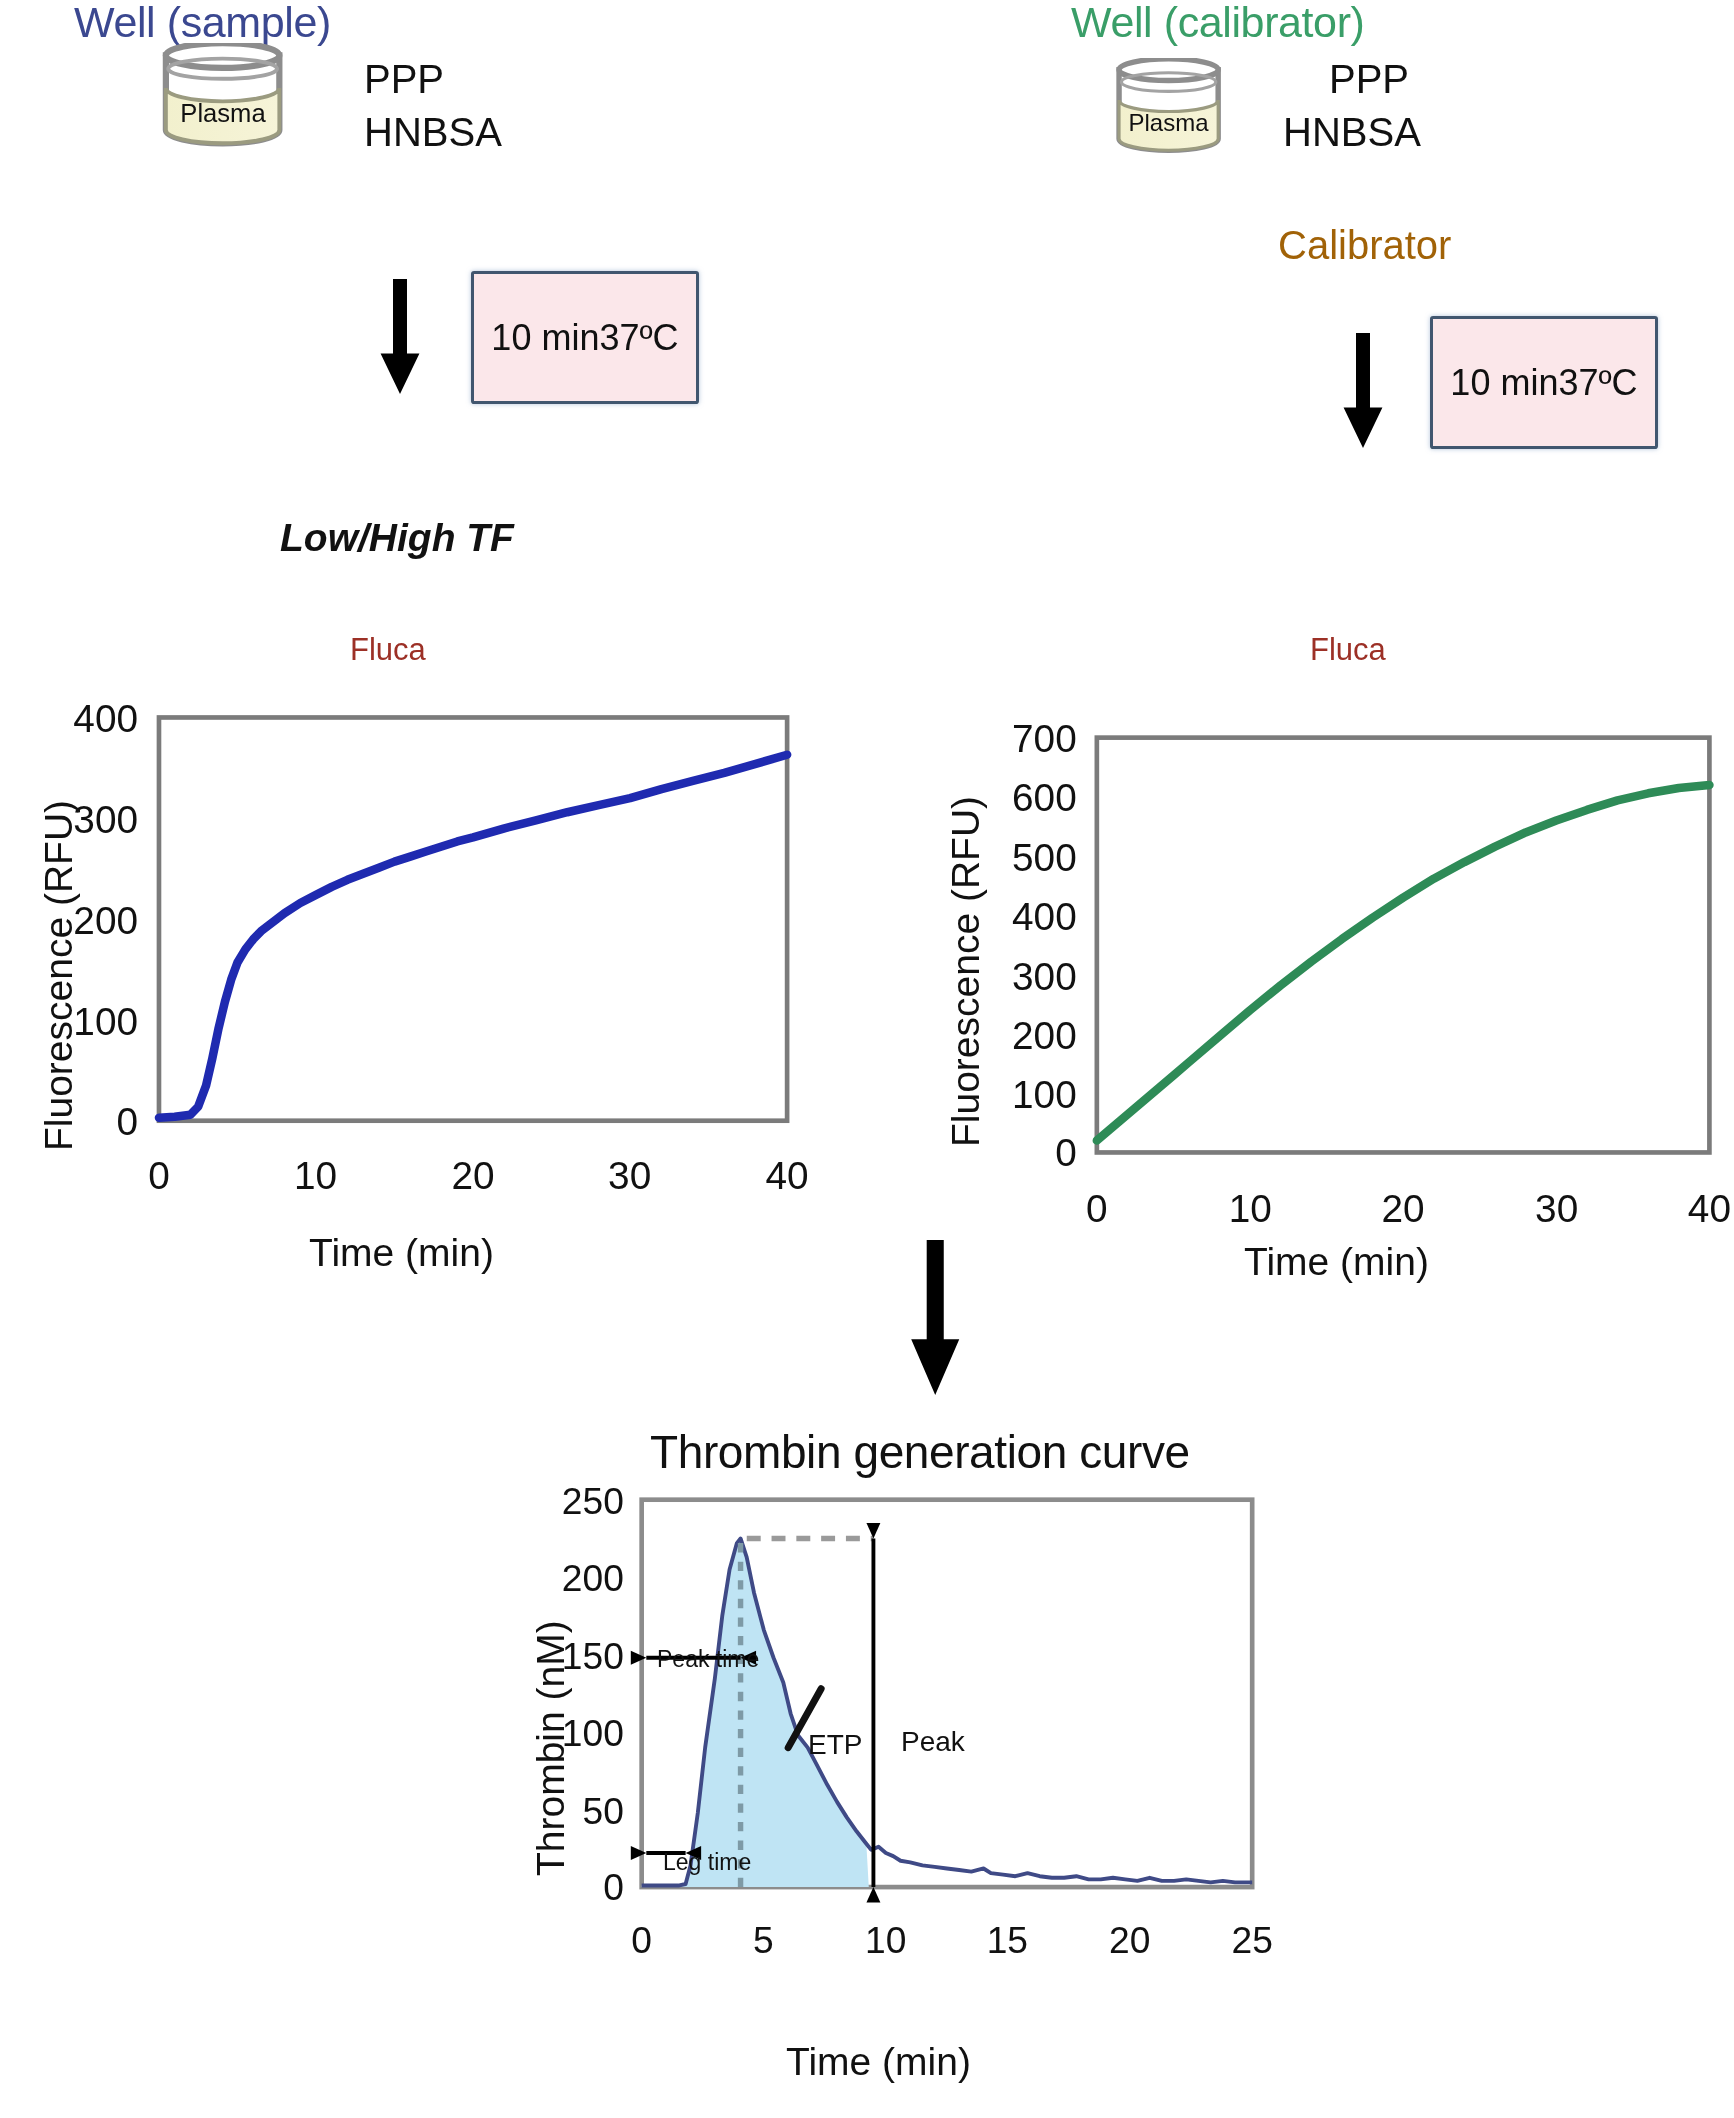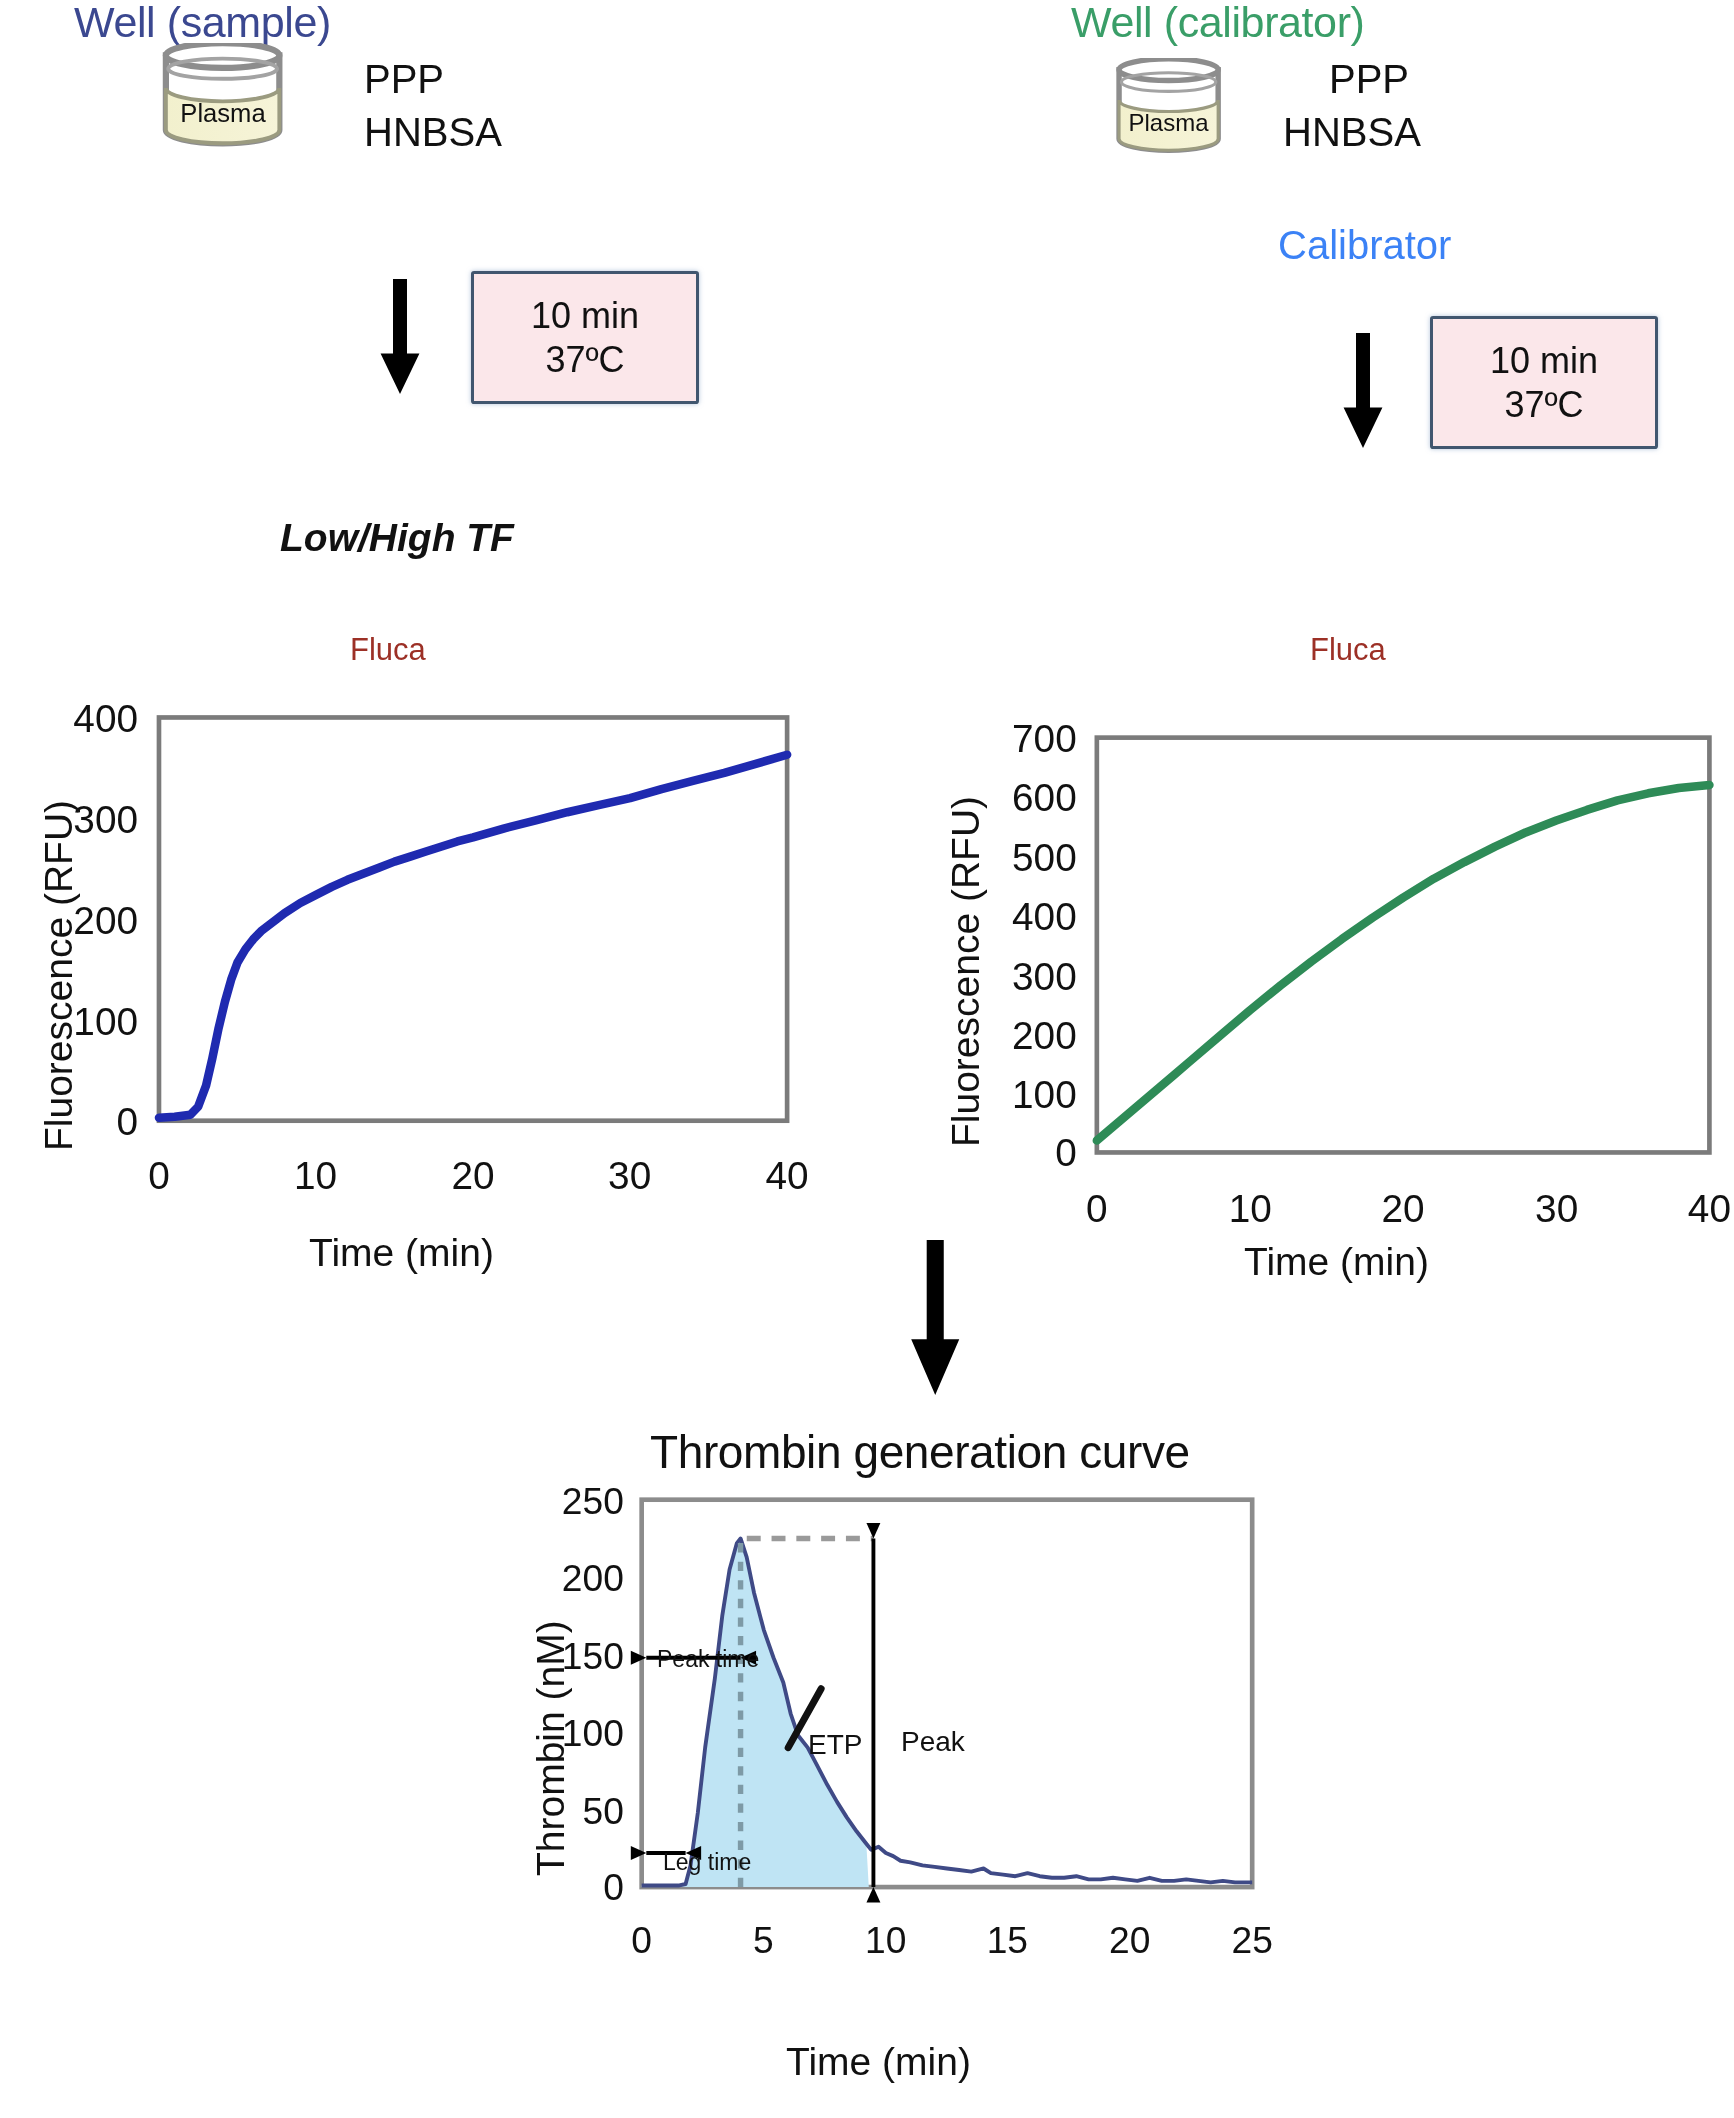--- a/index.html
+++ b/index.html
@@ -6,21 +6,21 @@
   body{width:1735px;height:2119px;position:relative;
        font-family:"Liberation Sans","DejaVu Sans",sans-serif;color:#111;
        overflow:hidden;}
   .abs{position:absolute;}
   .ttl{font-size:43px;letter-spacing:-0.4px;white-space:nowrap;}
   .plain{font-size:40px;white-space:nowrap;}
   .ital{font-size:39px;font-style:italic;font-weight:bold;white-space:nowrap;}
   .fluca{font-size:31px;white-space:nowrap;}
   .incbox{border:3.9px solid #41566f;background:#fbe7ea;border-radius:3.1px;
           box-shadow:0 0 5.4px rgba(120,150,190,.55);
-          display:flex;flex-direction:column;align-items:center;
+          display:flex;flex-direction:row;align-items:center;
           justify-content:center;line-height:1.22;font-size:36px;}
   .wellsvg{display:block;}
   .arrsvg{display:block;}
   .axttl{font-size:39px;white-space:nowrap;}
   .vert{transform-origin:0 0;transform:rotate(-90deg);}
   .ann{font-size:23px;white-space:nowrap;line-height:1.05;}
   .cv{display:block;}
 </style>
 </head>
 <body>
@@ -95,21 +95,21 @@
     <path d="M13 15 L13 104 a64 15 0 0 0 128 0 L141 15 Z" fill="#ffffff" stroke="#8d8d8d" stroke-width="7"></path>
     <path d="M13 54 L13 104 a64 15 0 0 0 128 0 L141 54 a64 15 0 0 1 -128 0 Z" fill="url(#plg2)" stroke="#9b9b80" stroke-width="4"></path>
     <ellipse cx="77" cy="15" rx="64" ry="14" fill="#ffffff" stroke="#8d8d8d" stroke-width="7"></ellipse>
     <ellipse cx="77" cy="31" rx="61" ry="12" fill="none" stroke="#a3a3a3" stroke-width="4"></ellipse>
   </svg>
 </div>
 <div class="abs" style="left:1114px;top:109px;width:109px;text-align:center;font-size:24px;">Plasma</div>
 
 <div class="abs plain" style="left:1329px;top:57px;">PPP</div>
 <div class="abs plain" style="left:1283px;top:110px;">HNBSA</div>
-<div class="abs plain" style="left:1278px;top:223px;color:#3b82f6;">Calibrator</div>
+<div class="abs plain" style="left:1278px;top:223px;color:#a16207;">Calibrator</div>
 
 <div class="abs" style="left:1335px;top:333px;">
   <svg class="arrsvg" width="56" height="115" viewBox="0 0 72 148">
     <path d="M27 0 h18 v96 h16 L36 148 L11 96 h16 Z" fill="#000"></path>
   </svg>
 </div>
 
 <div class="abs incbox" style="left:1430px;top:316px;width:222px;height:127px;">
   <span>10 min</span>
   <span>37ºC</span>

